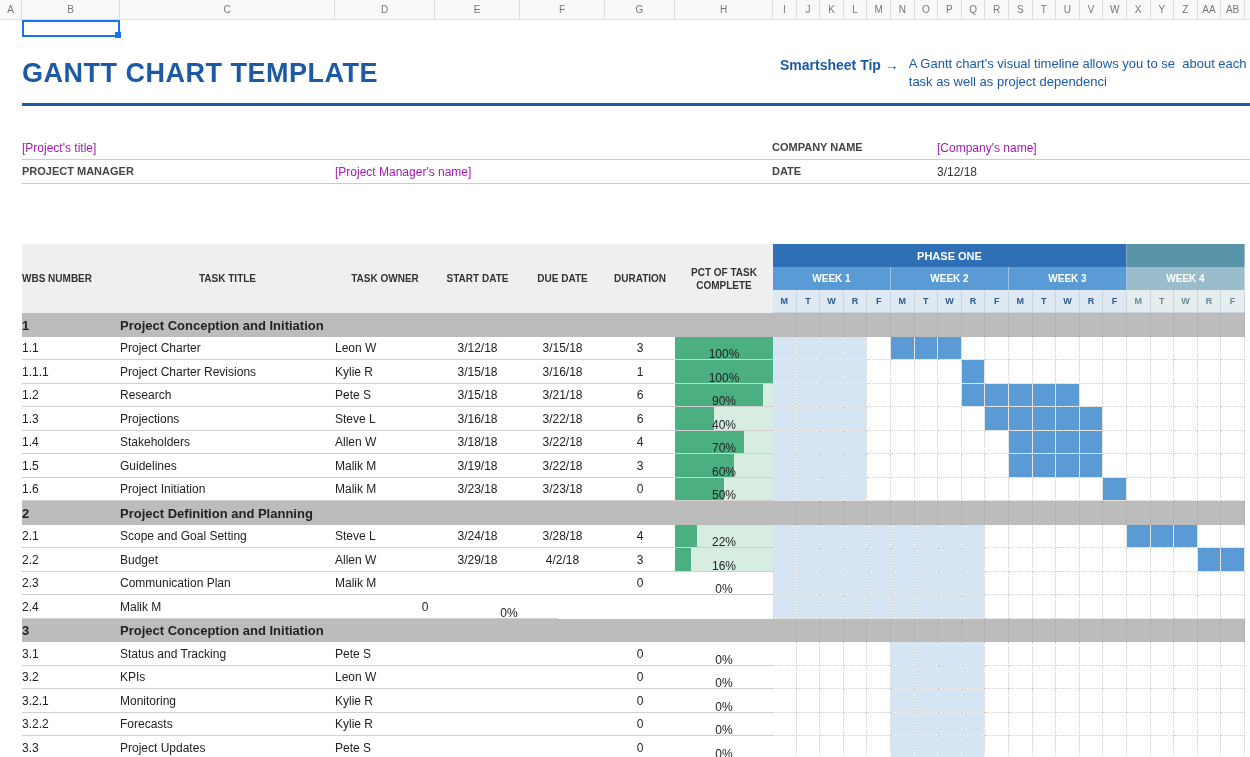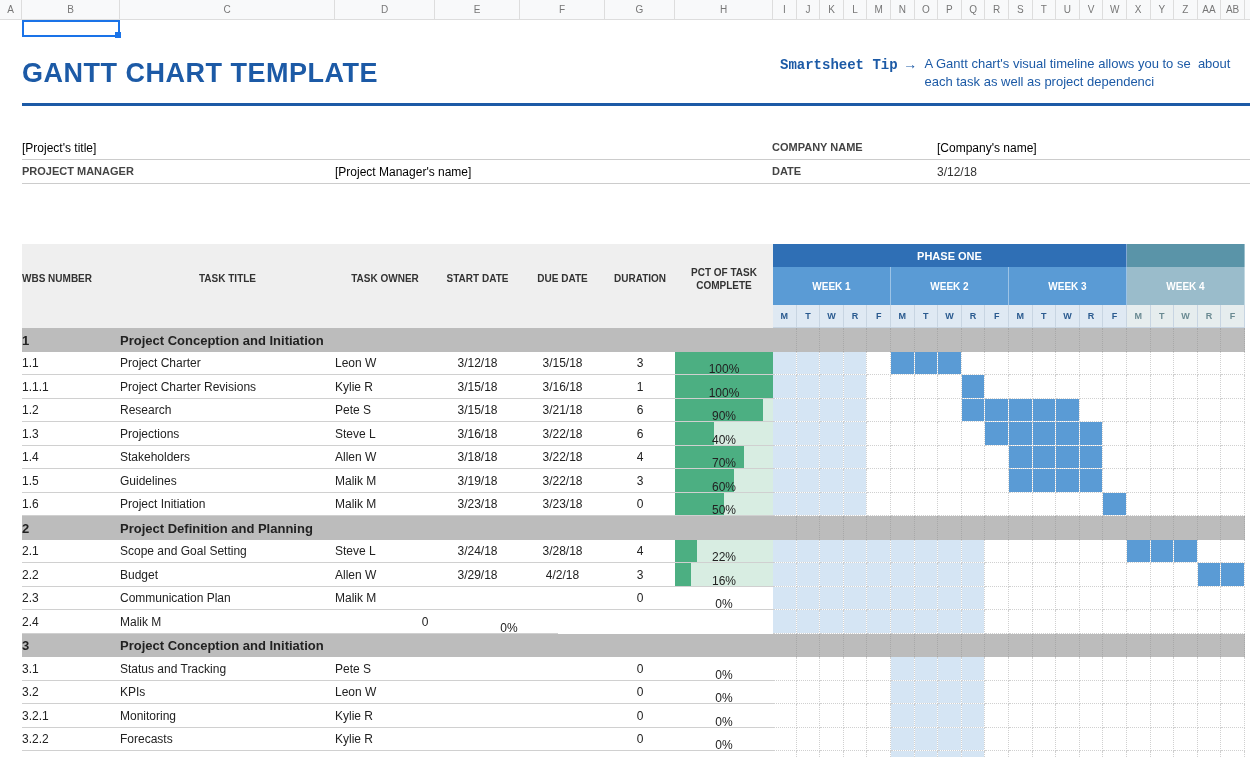--- a/index.html
+++ b/index.html
@@ -9,29 +9,29 @@
   .col-header { text-align: center; line-height: 20px; border-right: 1px solid #ddd; flex-shrink: 0; }
   
   .selected-cell { position: absolute; top: 20px; left: 22px; width: 98px; height: 17px; border: 2px solid #1a73e8; z-index: 10; pointer-events: none; }
   .selected-cell::after { content: ''; position: absolute; right: -3px; bottom: -3px; width: 6px; height: 6px; background: #1a73e8; }
   
   .content { padding-left: 22px; position: relative; }
   
   .title-row { display: flex; align-items: center; padding-top: 35px; padding-bottom: 12px; border-bottom: 3px solid #1c5aa6; margin-right: 0; }
   .title { font-size: 27px; font-weight: bold; color: #1c5aa6; letter-spacing: 0.5px; }
   .tip-wrap { margin-left: auto; display: flex; align-items: flex-start; gap: 10px; padding-right: 0; max-width: 470px; }
-  .tip-label { font-size: 14px; color: #1c5aa6; font-weight: bold; white-space: nowrap; padding-top: 2px; font-family: Liberation Mono, monospace; }
+  .tip-label { font-size: 14px; color: #1c5aa6; font-weight: bold; white-space: nowrap; padding-top: 2px; }
   .tip-arrow { font-size: 14px; color: #1c5aa6; }
   .tip-text { font-size: 13px; color: #1c5aa6; line-height: 1.4; }
   
   .meta-block { margin-top: 30px; }
   .meta-row { display: flex; border-bottom: 1px solid #ccc; height: 24px; align-items: center; }
   .meta-left { display: flex; width: 675px; }
   .meta-label { width: 313px; font-size: 11px; font-weight: bold; color: #444; }
-  .meta-value { font-size: 12px; color: #000000; }
+  .meta-value { font-size: 12px; color: #a21caf; }
   .meta-right { display: flex; margin-left: 75px; width: 478px; }
   .meta-label-r { width: 165px; font-size: 11px; font-weight: bold; color: #444; }
   
   .grid-wrap { margin-top: 60px; }
   
   .header-rows { display: flex; }
   .left-headers { display: flex; flex-direction: column; width: 751px; flex-shrink: 0; background: #efefef; }
   .left-header-cells { display: flex; height: 69px; align-items: center; border-radius: 16px; }
   .lh { font-size: 10px; font-weight: bold; color: #333; text-align: center; }
   .lh-wbs { width: 98px; text-align: left; padding-left: 0; }
@@ -40,21 +40,21 @@
   .lh-start { width: 85px; }
   .lh-due { width: 85px; }
   .lh-dur { width: 70px; }
   .lh-pct { width: 98px; line-height: 1.3; }
   
   .right-headers { flex-shrink: 0; }
   .phase-row { display: flex; height: 23px; }
   .phase { display: flex; align-items: center; justify-content: center; font-size: 11px; font-weight: bold; color: #fff; border-right: 1px solid rgba(255,255,255,0.4); }
   .phase-one { background: #2f6fb5; width: 354px; }
   .phase-two-hint { background: #5a94a8; width: 118px; }
-  .week-row { display: flex; height: 38px; }
+  .week-row { display: flex; height: 23px; }
   .week { display: flex; align-items: center; justify-content: center; font-size: 10px; font-weight: bold; color: #fff; width: 118px; border-right: 1px solid rgba(255,255,255,0.4); }
   .w1 { background: #5a9bd5; } .w2 { background: #5a9bd5; } .w3 { background: #5a9bd5; }
   .w4 { background: #9abccb; }
   .day-row { display: flex; height: 23px; }
   .day-h { width: 23.6px; text-align: center; font-size: 9px; font-weight: bold; color: #2a5a8f; background: #dfe9f3; border-right: 1px solid #c8d5e2; border-bottom: 1px solid #c8d5e2; line-height: 23px; }
   .day-h.w4d { background: #e6edee; color: #6a8a92; }
   
   .data-rows { }
   .row { display: flex; height: 23.5px; align-items: stretch; }
   .row.section .left-cells { background: #bcbcbc; font-weight: bold; }

